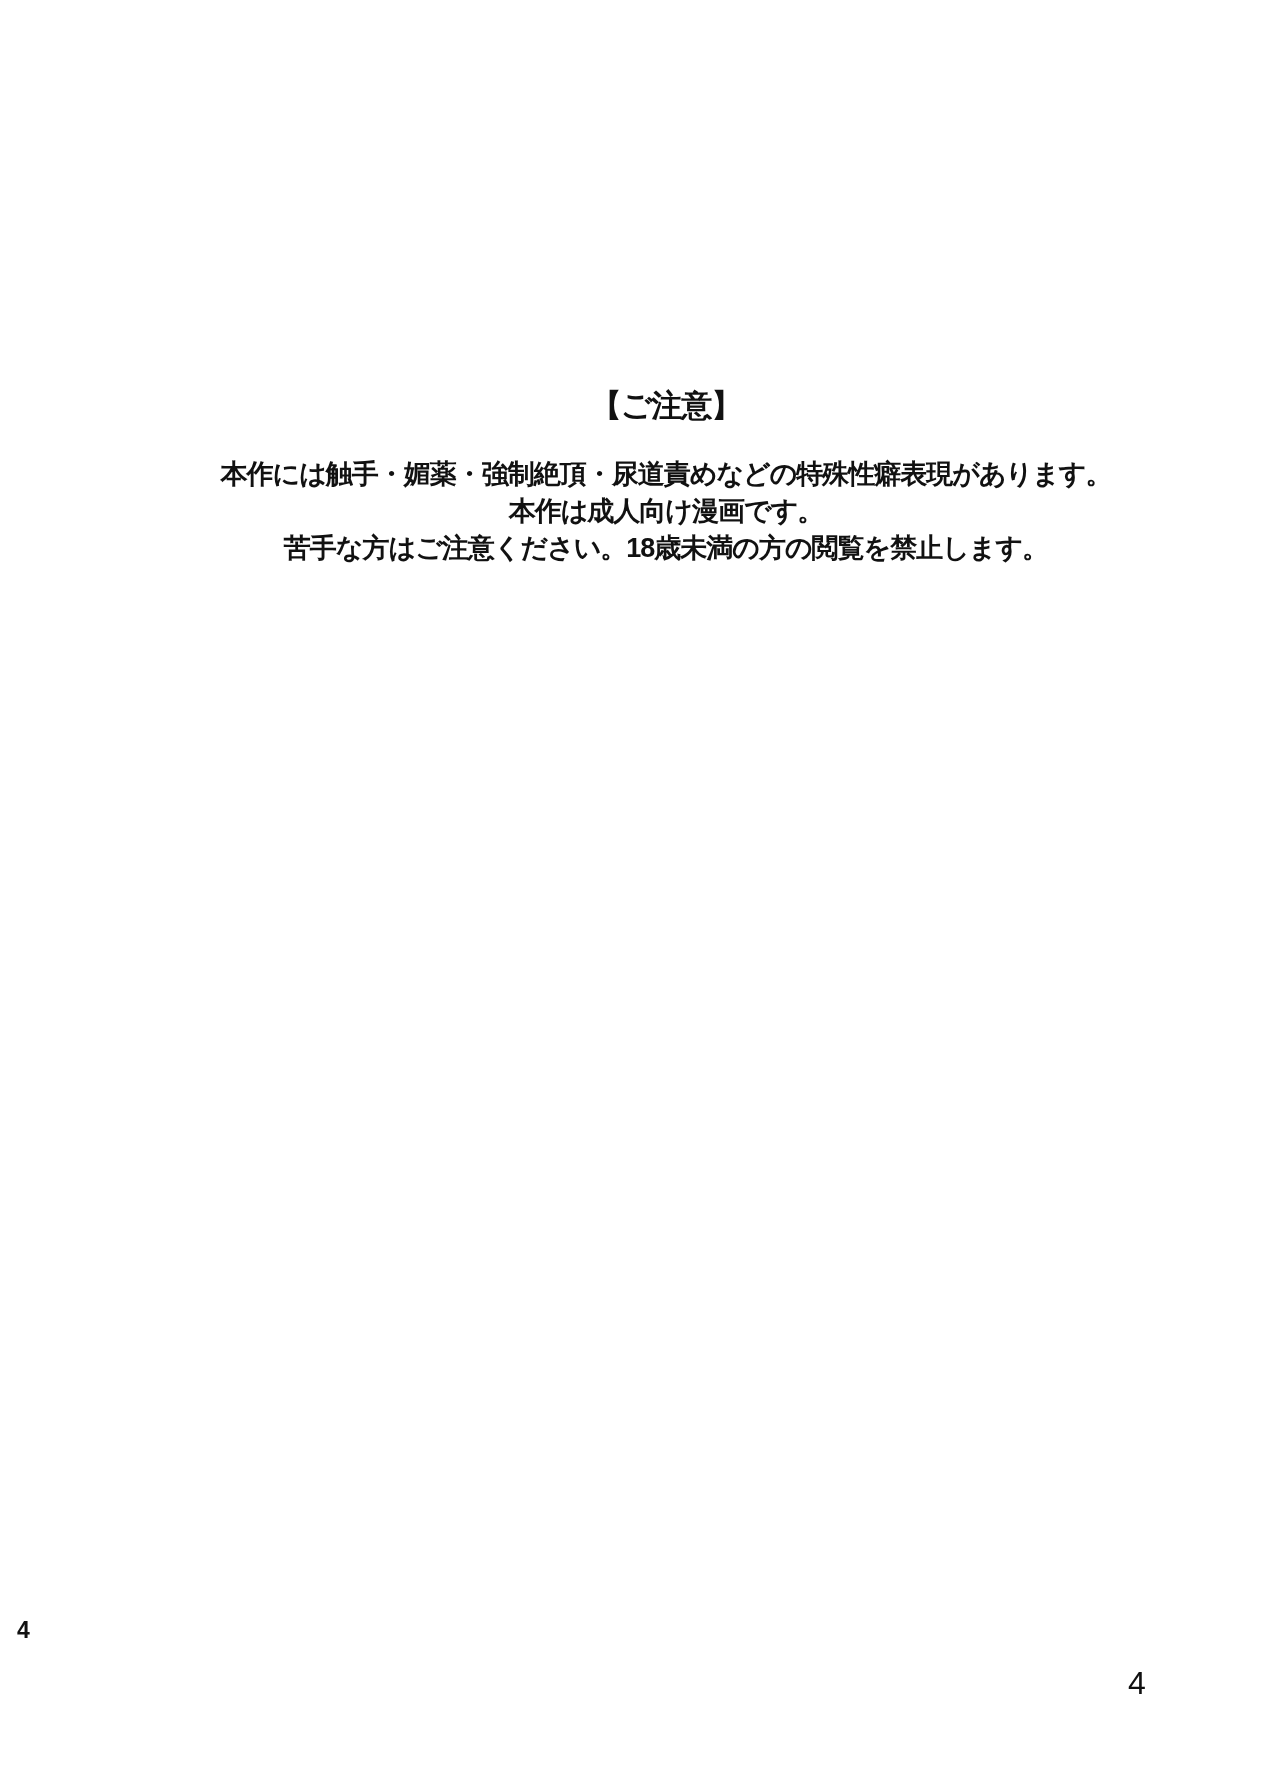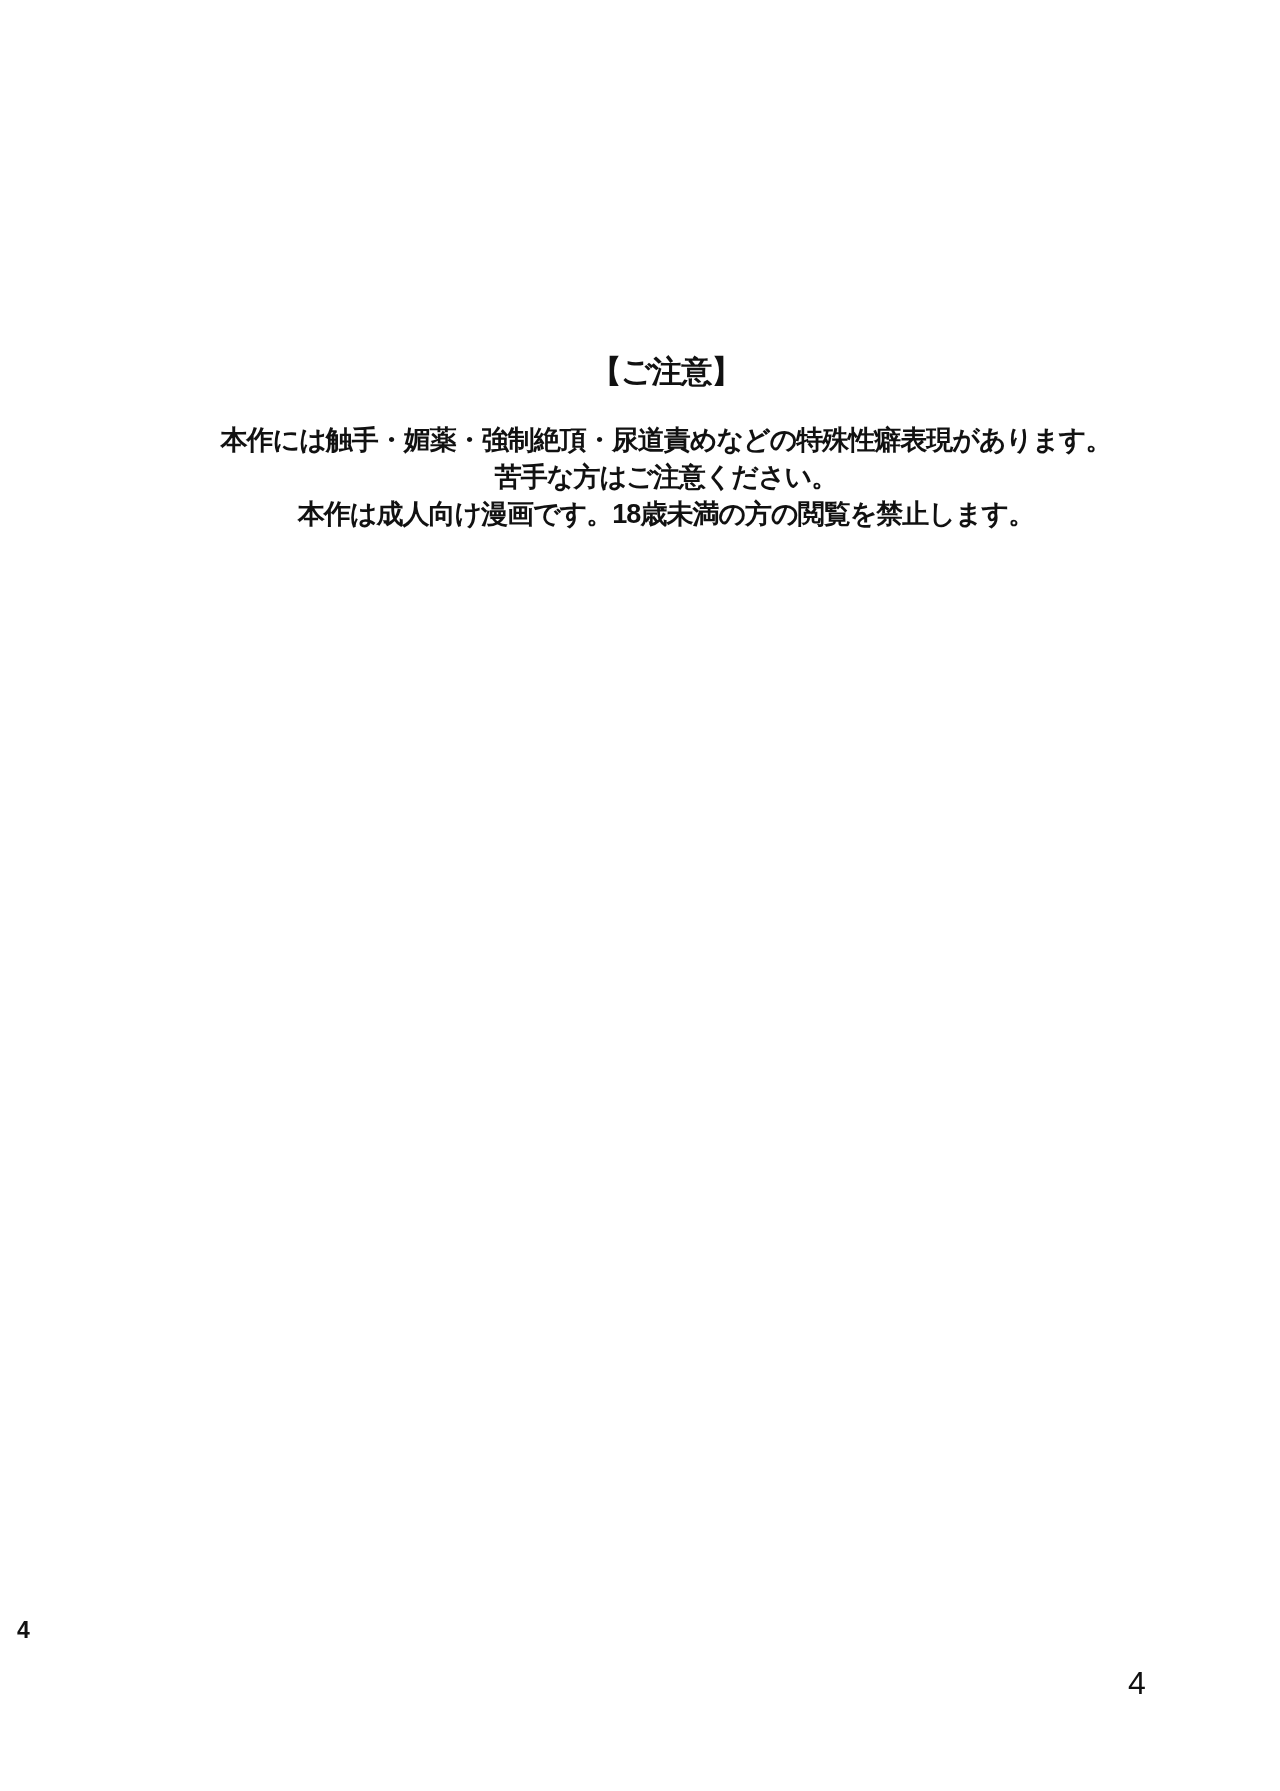--- a/index.html
+++ b/index.html
@@ -12,21 +12,21 @@
     width: 1280px;
     height: 1791px;
     margin: 0 auto;
     background: #ffffff;
     overflow: hidden;
     font-family: "Liberation Sans", sans-serif;
     color: #111111;
   }
   .notice-block {
     position: absolute;
-    top: 352px;
+    top: 386px;
     left: 52px;
     right: 0;
     text-align: center;
     font-weight: bold;
     color: #111111;
   }
   .notice-title {
     font-size: 31px;
     line-height: 40px;
     letter-spacing: -1px;
@@ -58,21 +58,21 @@
   }
 </style>
 </head>
 <body>
 
 <div class="page">
 
   <div class="notice-block">
     <div class="notice-title">【ご注意】</div>
     <div class="notice-line">本作には触手・媚薬・強制絶頂・尿道責めなどの特殊性癖表現があります。</div>
-    <div class="notice-line">苦手な方はご注意ください。</div>
-    <div class="notice-line">本作は成人向け漫画です。18歳未満の方の閲覧を禁止します。</div>
+    <div class="notice-line">本作は成人向け漫画です。</div>
+    <div class="notice-line">苦手な方はご注意ください。18歳未満の方の閲覧を禁止します。</div>
   </div>
 
   <div class="page-number-left">4</div>
 
   <div class="page-number-right">4</div>
 
 </div>
 
 </body></html>

